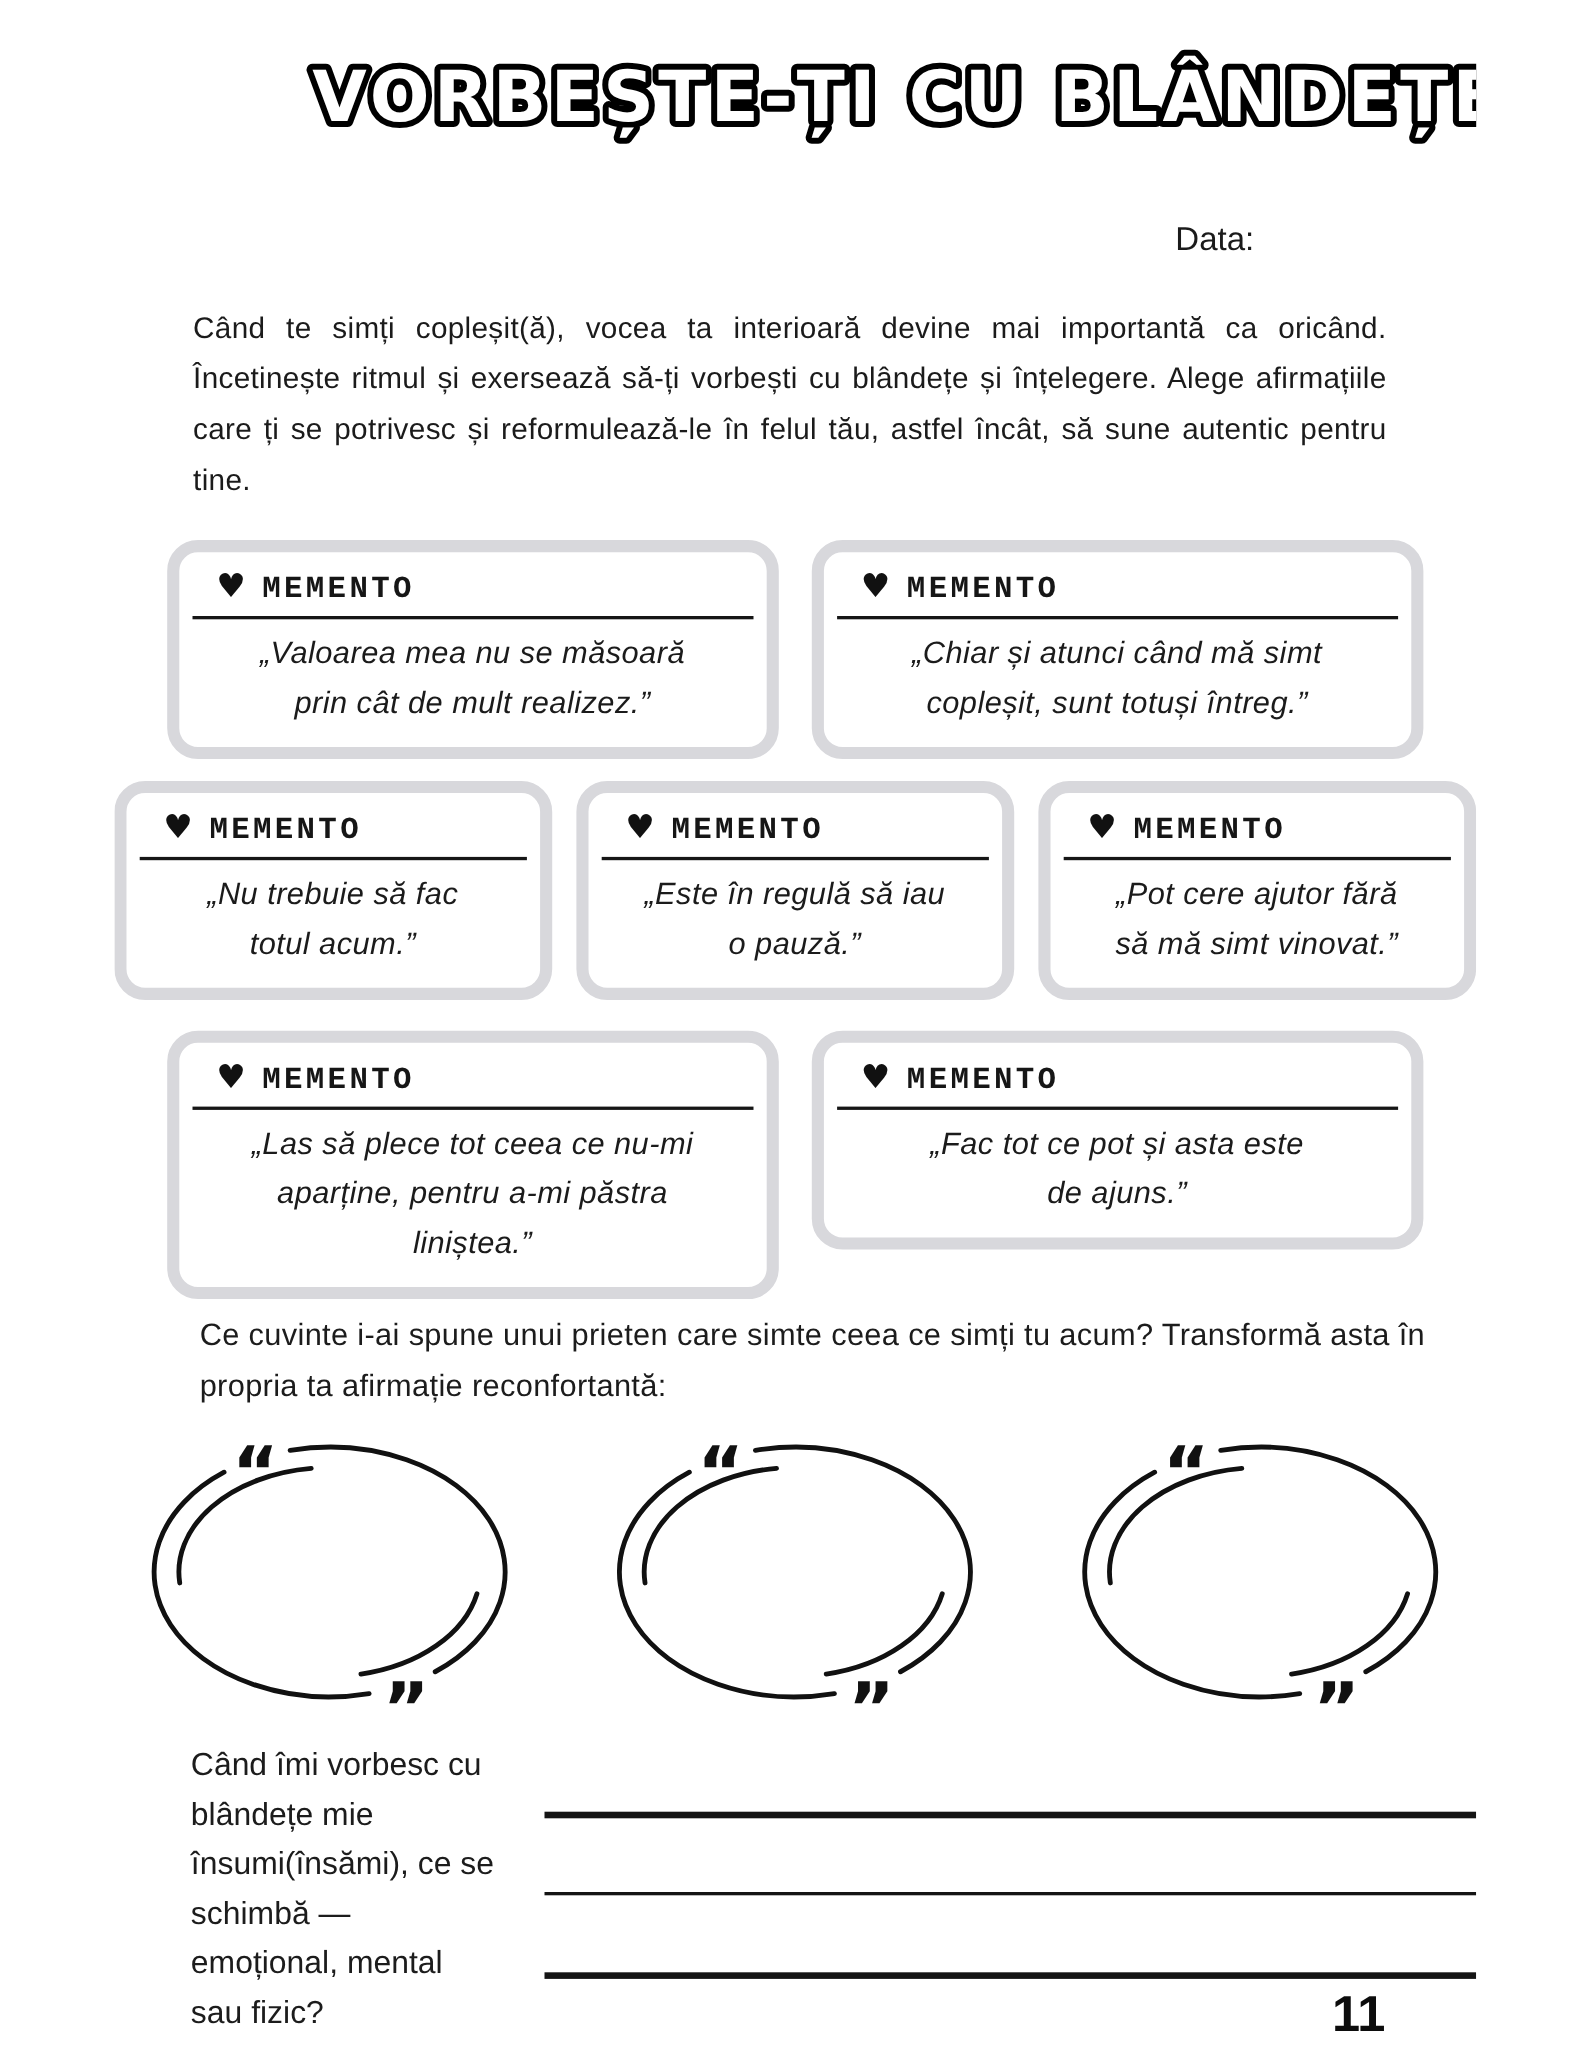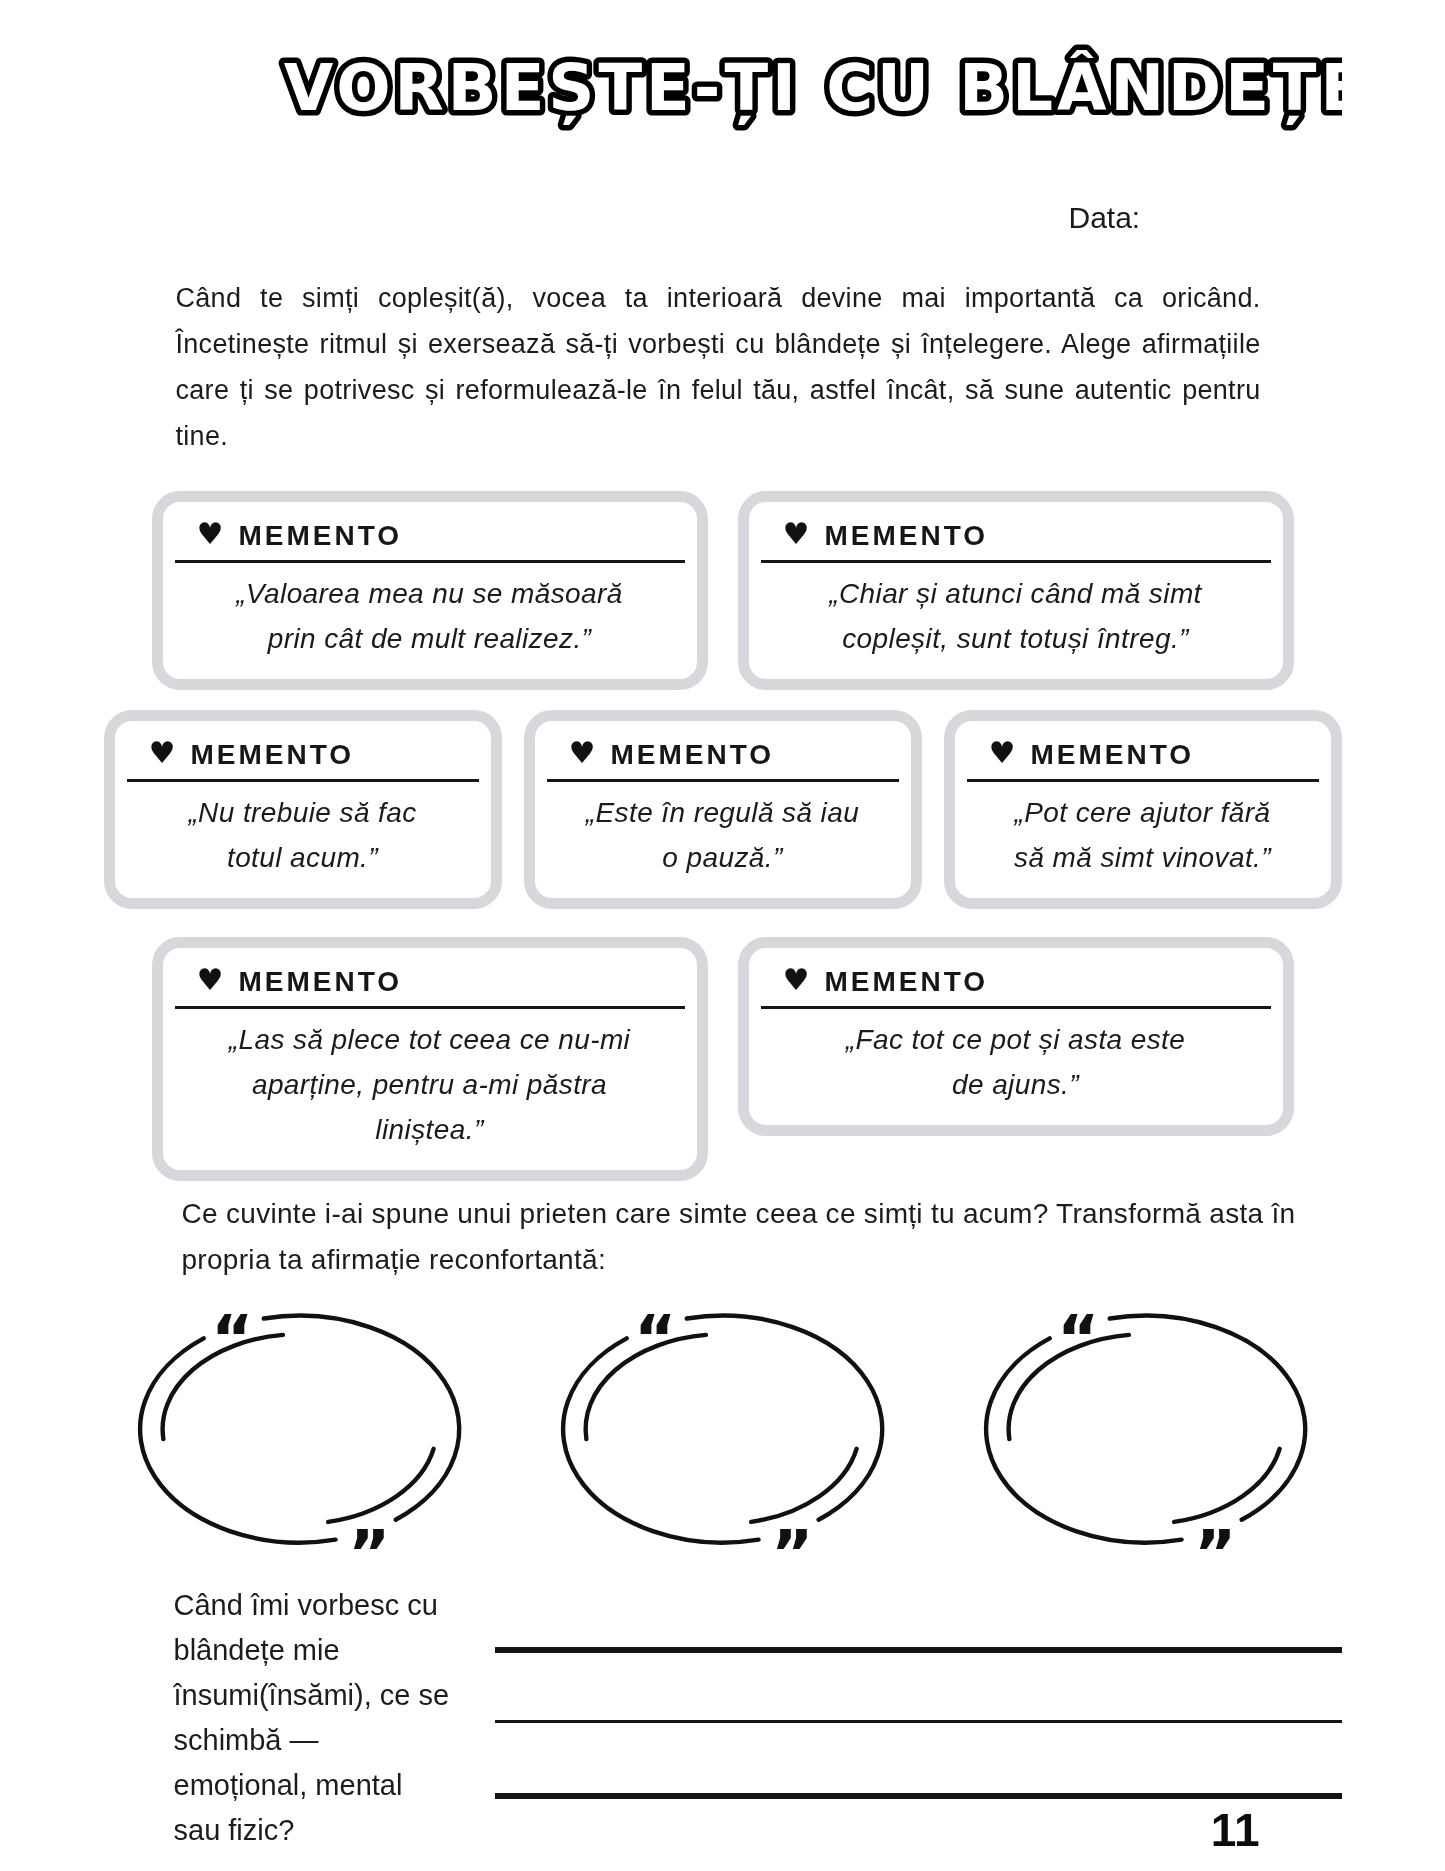--- a/index.html
+++ b/index.html
@@ -56,21 +56,21 @@
     padding:16px 20px 6px 34px;
     height:36px;
   }
   .heart {
     font-family:"DejaVu Sans",sans-serif;
     font-size:30px; line-height:30px;
     color:#111;
     transform:translateY(-2px);
   }
   .m-label {
-    font-family:Liberation Sans, sans-serif;
+    font-family:Liberation Mono, monospace;
     font-weight:bold;
     font-size:28px;
     letter-spacing:3px;
     color:#161616;
   }
   .card-divider {
     border-top:3px solid #161616;
     margin:0 12px;
   }
   .card-quote {

